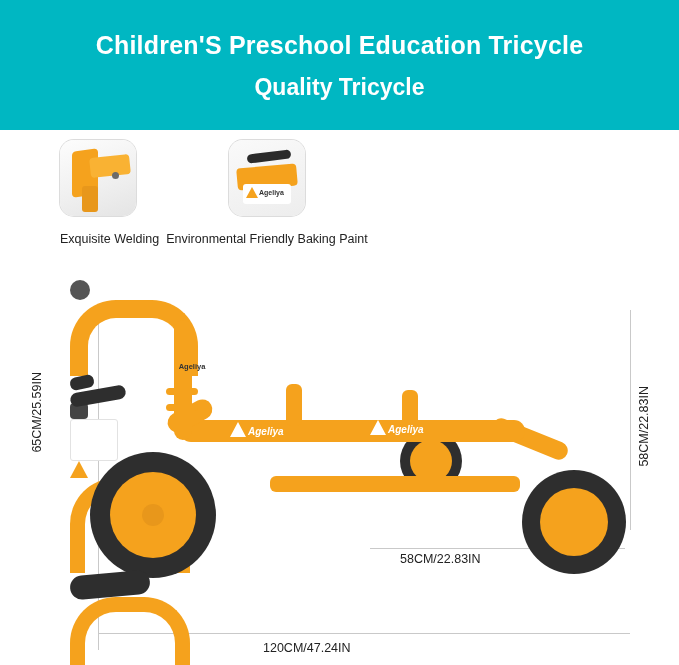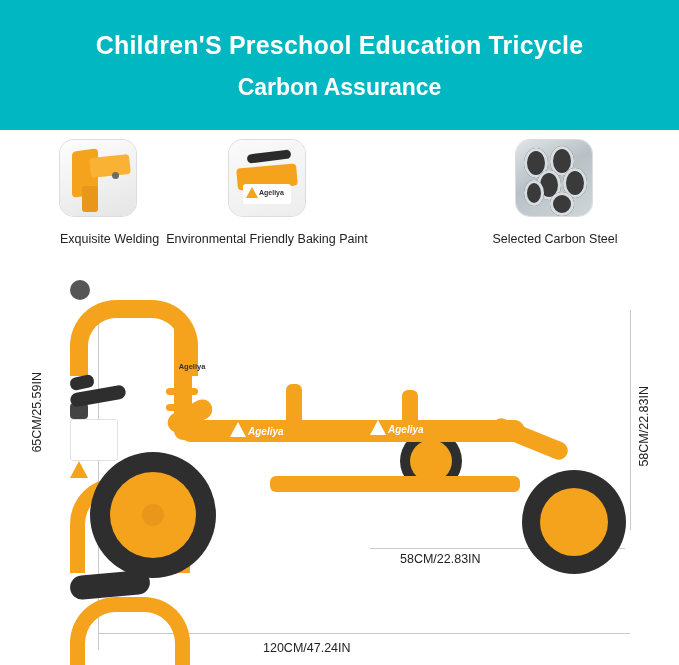--- a/index.html
+++ b/index.html
@@ -144,21 +144,21 @@
   .d2-tri{left:300px;top:140px;}
   .d2-txt{left:318px;top:144px;}
 </style>
 </head>
 <body>
 
 <div class="page">
 
   <div class="banner">
     <div class="banner-title">Children'S Preschool Education Tricycle</div>
-    <div class="banner-sub">Carbon Assurance</div>
+    <div class="banner-sub">Quality Tricycle</div>
   </div>
 
   <div class="features">
 
     <div class="feature f1">
       <div class="thumb">
         <div class="weld-a"></div>
         <div class="weld-b"></div>
         <div class="weld-c"></div>
         <div class="weld-dot"></div>
@@ -170,31 +170,20 @@
       <div class="thumb">
         <div class="seat"></div>
         <div class="bar"></div>
         <div class="plate"></div>
         <div class="plate-tri"></div>
         <div class="plate-txt">Ageliya</div>
       </div>
       <div class="feature-label lab">Environmental Friendly Baking Paint</div>
     </div>
 
-    <div class="feature f3">
-      <div class="thumb">
-        <div class="tube t1"></div>
-        <div class="tube t2"></div>
-        <div class="tube t3"></div>
-        <div class="tube t4"></div>
-        <div class="tube t5"></div>
-        <div class="tube t6"></div>
-      </div>
-      <div class="feature-label lab">Selected Carbon Steel</div>
-    </div>
   </div>
 
   <div class="photo">
 
     <div class="gline v-left"></div>
     <div class="gline v-right"></div>
     <div class="gline h-bottom"></div>
     <div class="gline h-mid"></div>
 
     <div class="trike">

